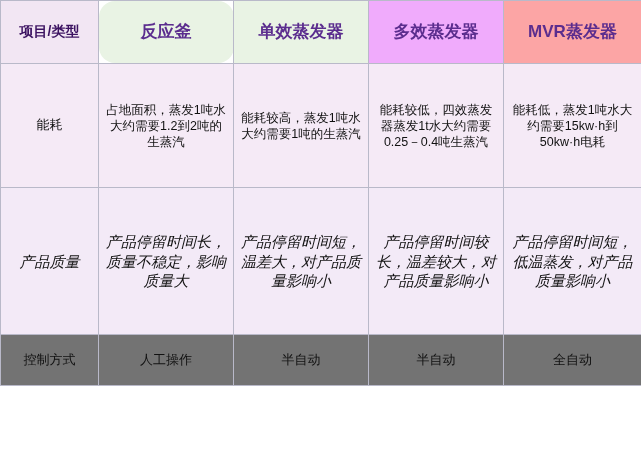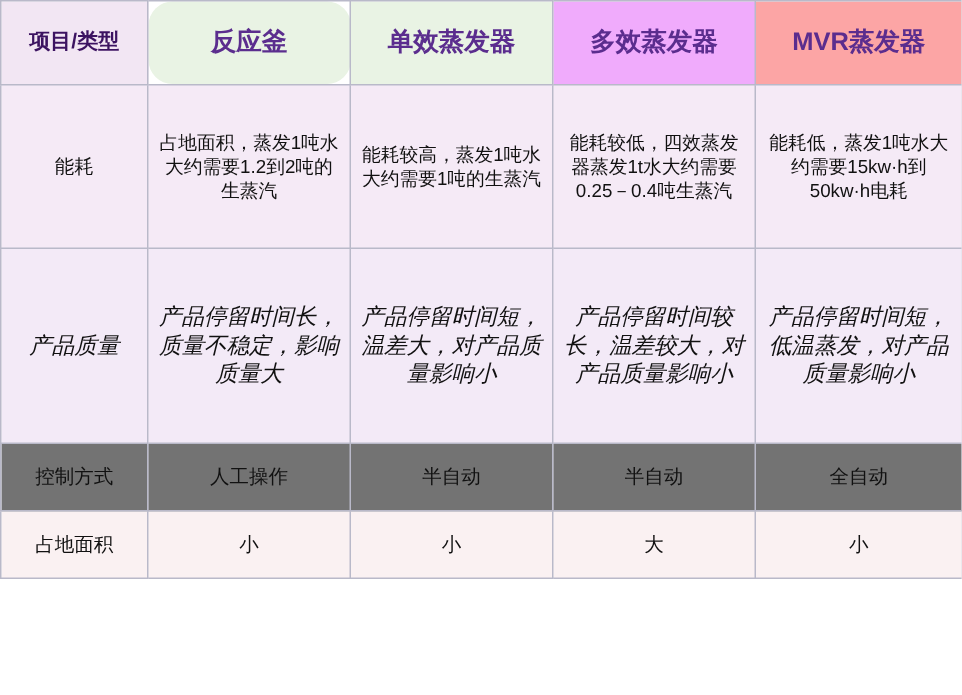--- a/index.html
+++ b/index.html
@@ -117,21 +117,14 @@
 
     <tr class="r-plain">
       <td class="label">控制方式</td>
       <td>人工操作</td>
       <td>半自动</td>
       <td>半自动</td>
       <td>全自动</td>
     </tr>
 
 
-    <tr class="r-plain2">
-      <td class="label">占地面积</td>
-      <td>小</td>
-      <td>小</td>
-      <td>大</td>
-      <td>小</td>
-    </tr>
   </tbody>
 </table>
 
 </body></html>

